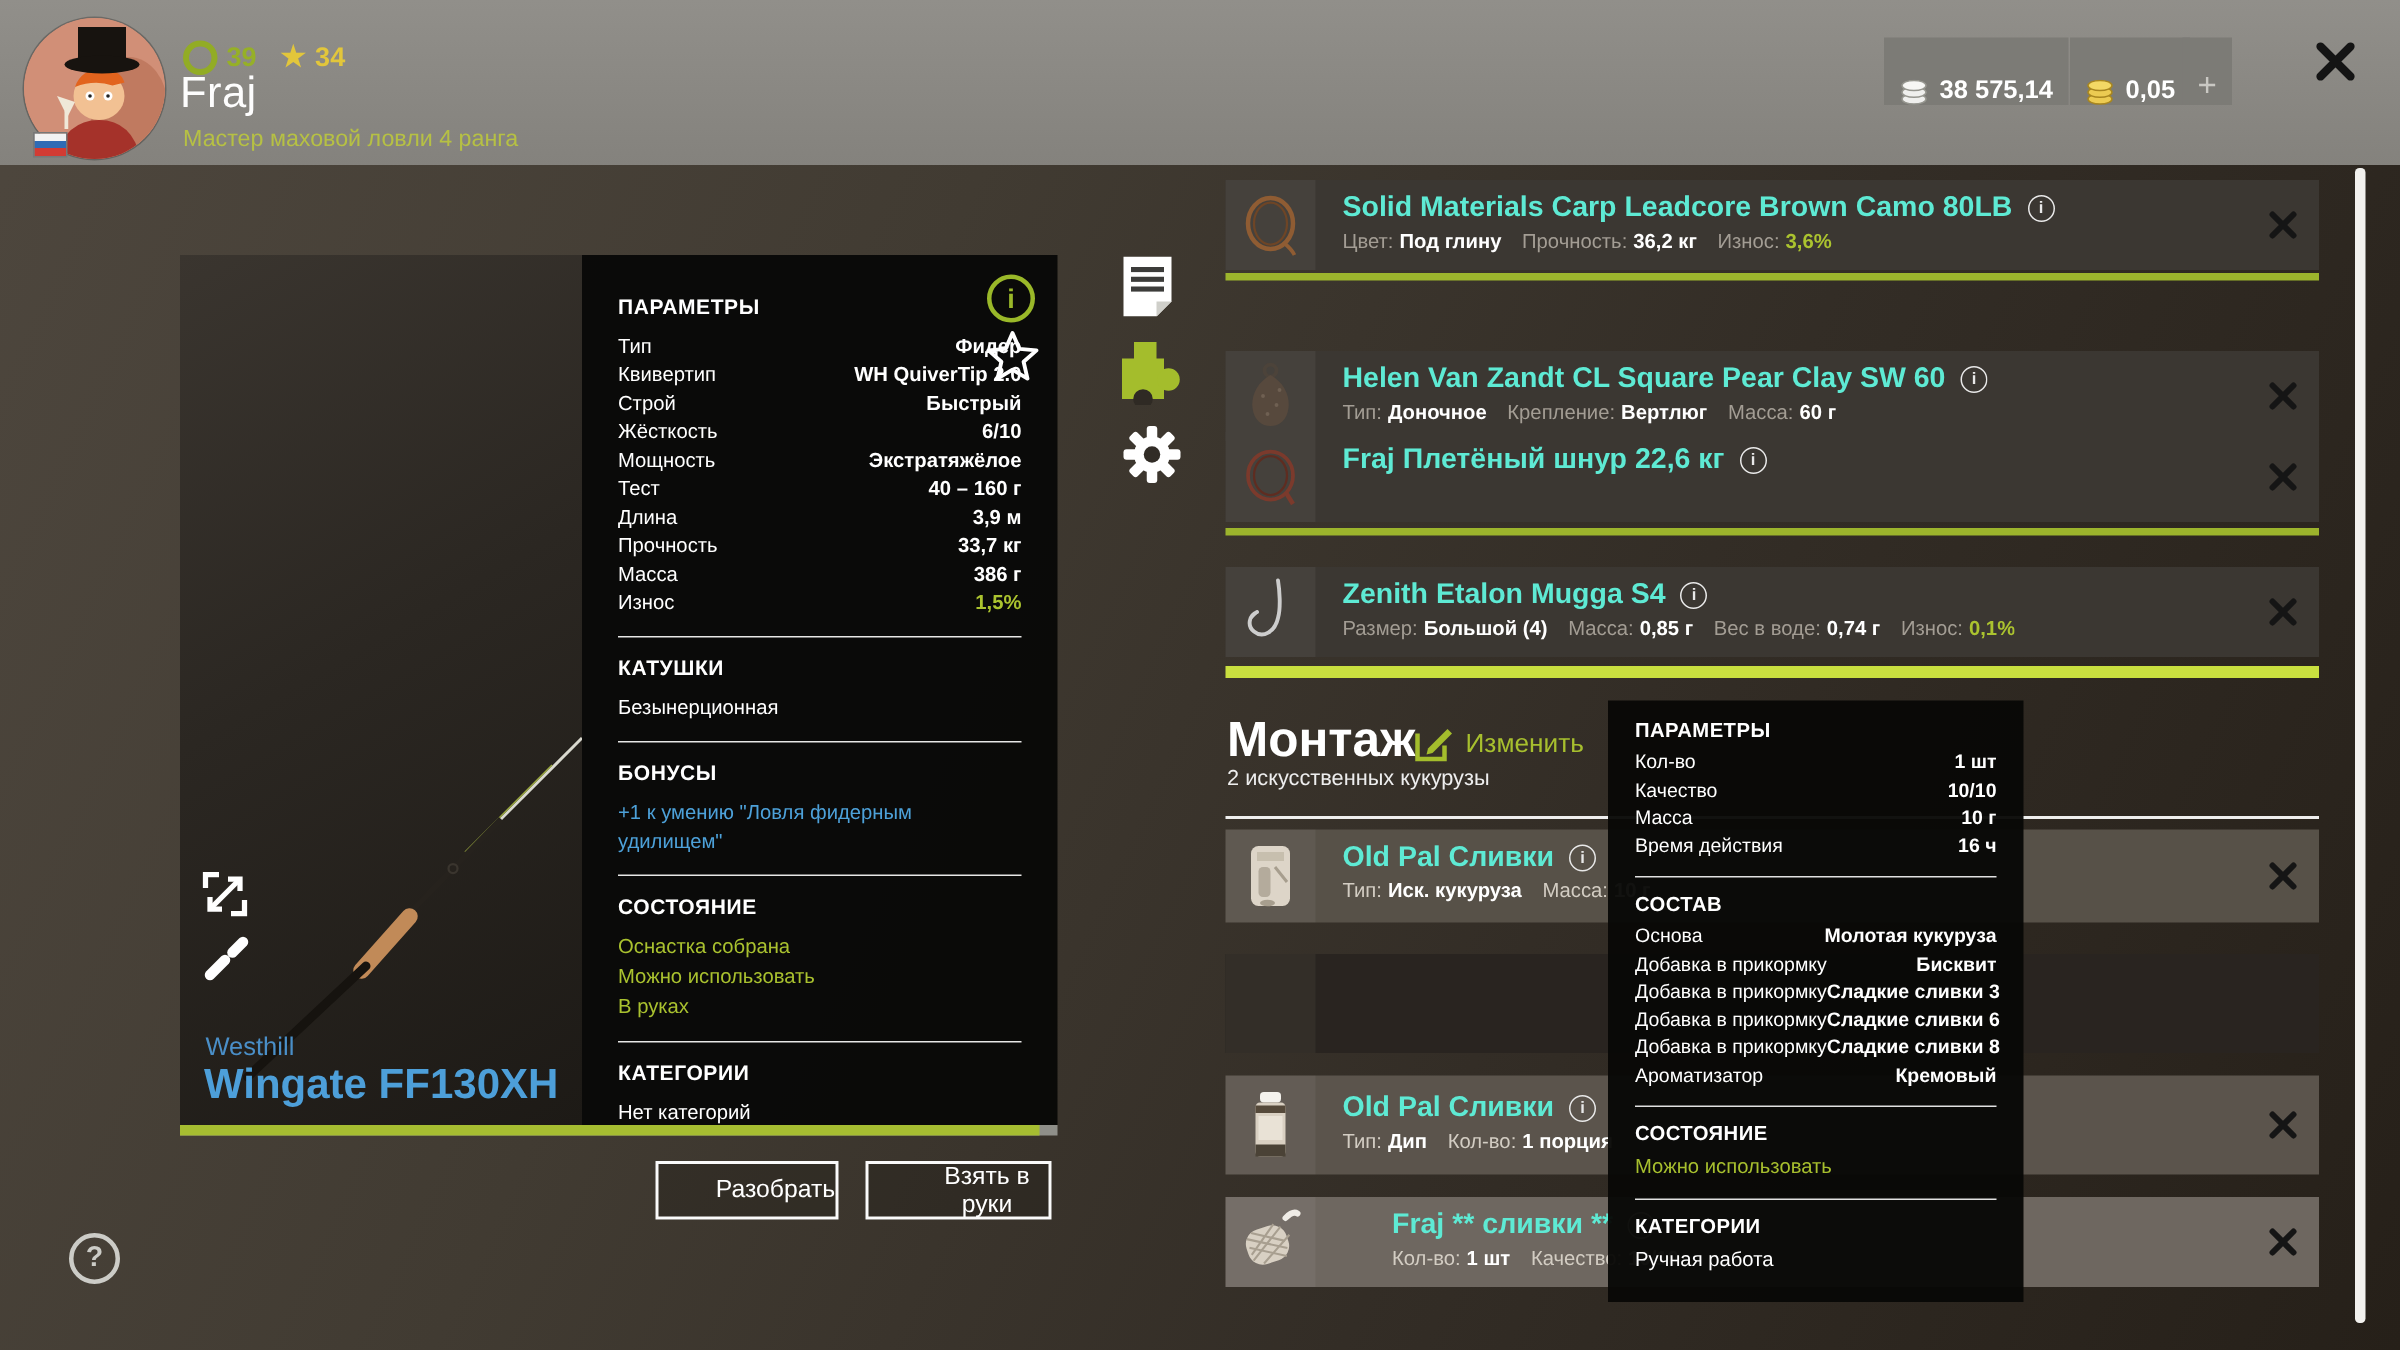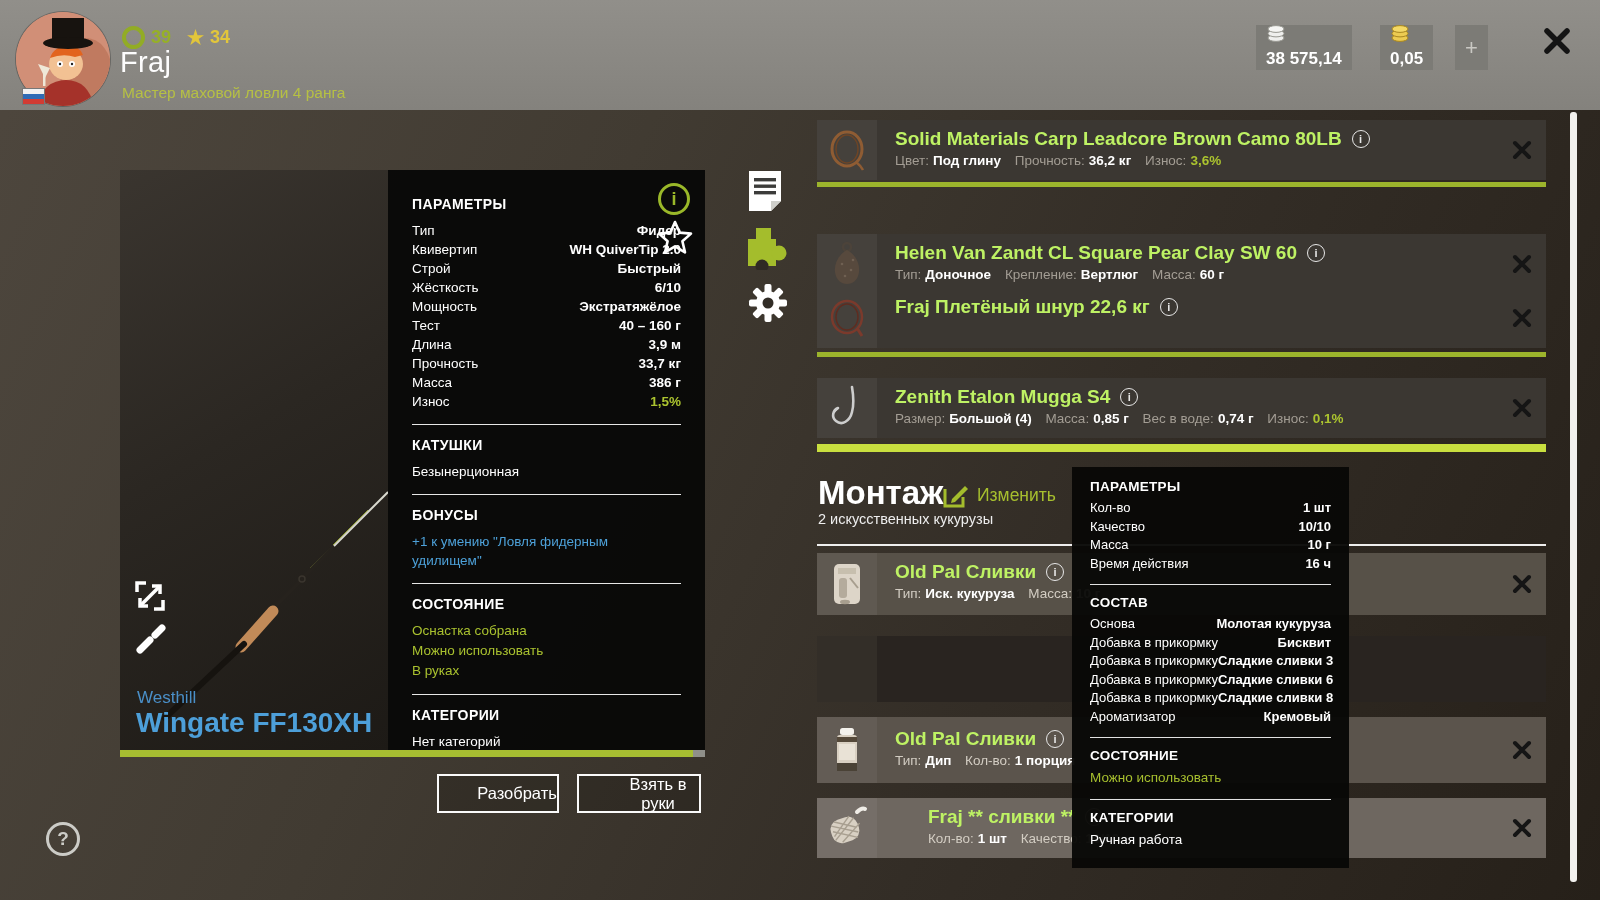--- a/index.html
+++ b/index.html
@@ -14,22 +14,22 @@
   .flag{position:absolute;left:22px;top:88px;width:21px;height:15px;border:1px solid #777;
     background:linear-gradient(#f2f2f2 33%,#2f6bb5 33% 66%,#d23b33 66%);}
   .stats{position:absolute;left:122px;top:26px;display:flex;align-items:center;gap:6px;
     font-size:18px;font-weight:700;}
   .lvl-ring{width:15px;height:15px;border:4px solid #92ac25;border-radius:50%;display:inline-block;}
   .lvl-num{color:#96b027;}
   .star-glyph{color:#e2c63b;font-size:19px;margin-left:10px;}
   .star-num{color:#e2c63b;}
   .pname{position:absolute;left:120px;top:46px;font-size:29px;color:#fdfdfd;letter-spacing:.3px;}
   .prank{position:absolute;left:122px;top:84px;font-size:15.5px;color:#b6c044;}
-  .chip{position:absolute;top:25px;height:45px;background:#7c7b76;display:flex;align-items:flex-start;
-    padding:0 10px;color:#fff;font-size:17px;font-weight:700;gap:7px;cursor:pointer;flex-direction:column;}
+  .chip{position:absolute;top:25px;height:45px;background:#7c7b76;display:flex;align-items:flex-end;
+    padding:0 10px;color:#fff;font-size:17px;font-weight:700;gap:7px;cursor:pointer;}
   .chip-silver{left:1256px;}
   .chip-gold{left:1380px;}
   .chip-plus{left:1455px;width:13px;justify-content:center;color:#c9c8c3;font-size:22px;font-weight:400;}
   .hdr-close{position:absolute;left:1541px;top:25px;width:32px;height:32px;cursor:pointer;}
   
   .rod-image{position:absolute;left:120px;top:170px;width:268px;height:580px;
     background:linear-gradient(150deg,#3a352f 0%,#2b2722 45%,#1d1a16 100%);}
   .expand-ic{position:absolute;left:14px;top:410px;}
   .rodtool-ic{position:absolute;left:14px;top:452px;}
   .rod-brand{position:absolute;left:17px;top:518px;font-size:17px;color:#4a8fc8;}
@@ -56,21 +56,21 @@
   .btn-take{left:577px;width:124px;}
   
   .mid-ic{position:absolute;cursor:pointer;}
   
   .eq-row{position:absolute;left:817px;width:729px;height:60px;background:#3b3732;display:flex;}
   .m-row{background:#575148;}
   .row-iconcell{width:60px;height:100%;background:rgba(255,255,255,.05);display:flex;
     align-items:center;justify-content:center;flex:none;}
   .row-body{padding:8px 0 0 18px;overflow:hidden;}
   .row-titleline{display:flex;align-items:center;gap:10px;}
-  .row-title{font-size:19px;font-weight:700;color:#bef264;white-space:nowrap;}
+  .row-title{font-size:19px;font-weight:700;color:#5eead4;white-space:nowrap;}
   .info-mini{width:16px;height:16px;border:1.5px solid #e8e8e8;border-radius:50%;color:#e8e8e8;
     font-size:11px;line-height:16px;text-align:center;font-weight:700;flex:none;cursor:pointer;}
   .row-details{margin-top:3px;font-size:13.5px;white-space:nowrap;}
   .dl{color:#a39d94;margin-left:10px;}
   .dl:first-child{margin-left:0;}
   .dv{color:#fff;font-weight:700;margin-left:4px;}
   .dv.wear{color:#abc32f;}
   .m-row .dl{color:#d3cdc3;}
   .row-close{position:absolute;right:14px;top:50%;transform:translateY(-50%);cursor:pointer;width:20px;height:20px;}
   .wearbar{position:absolute;left:817px;width:729px;height:5px;background:#9cb42c;}

